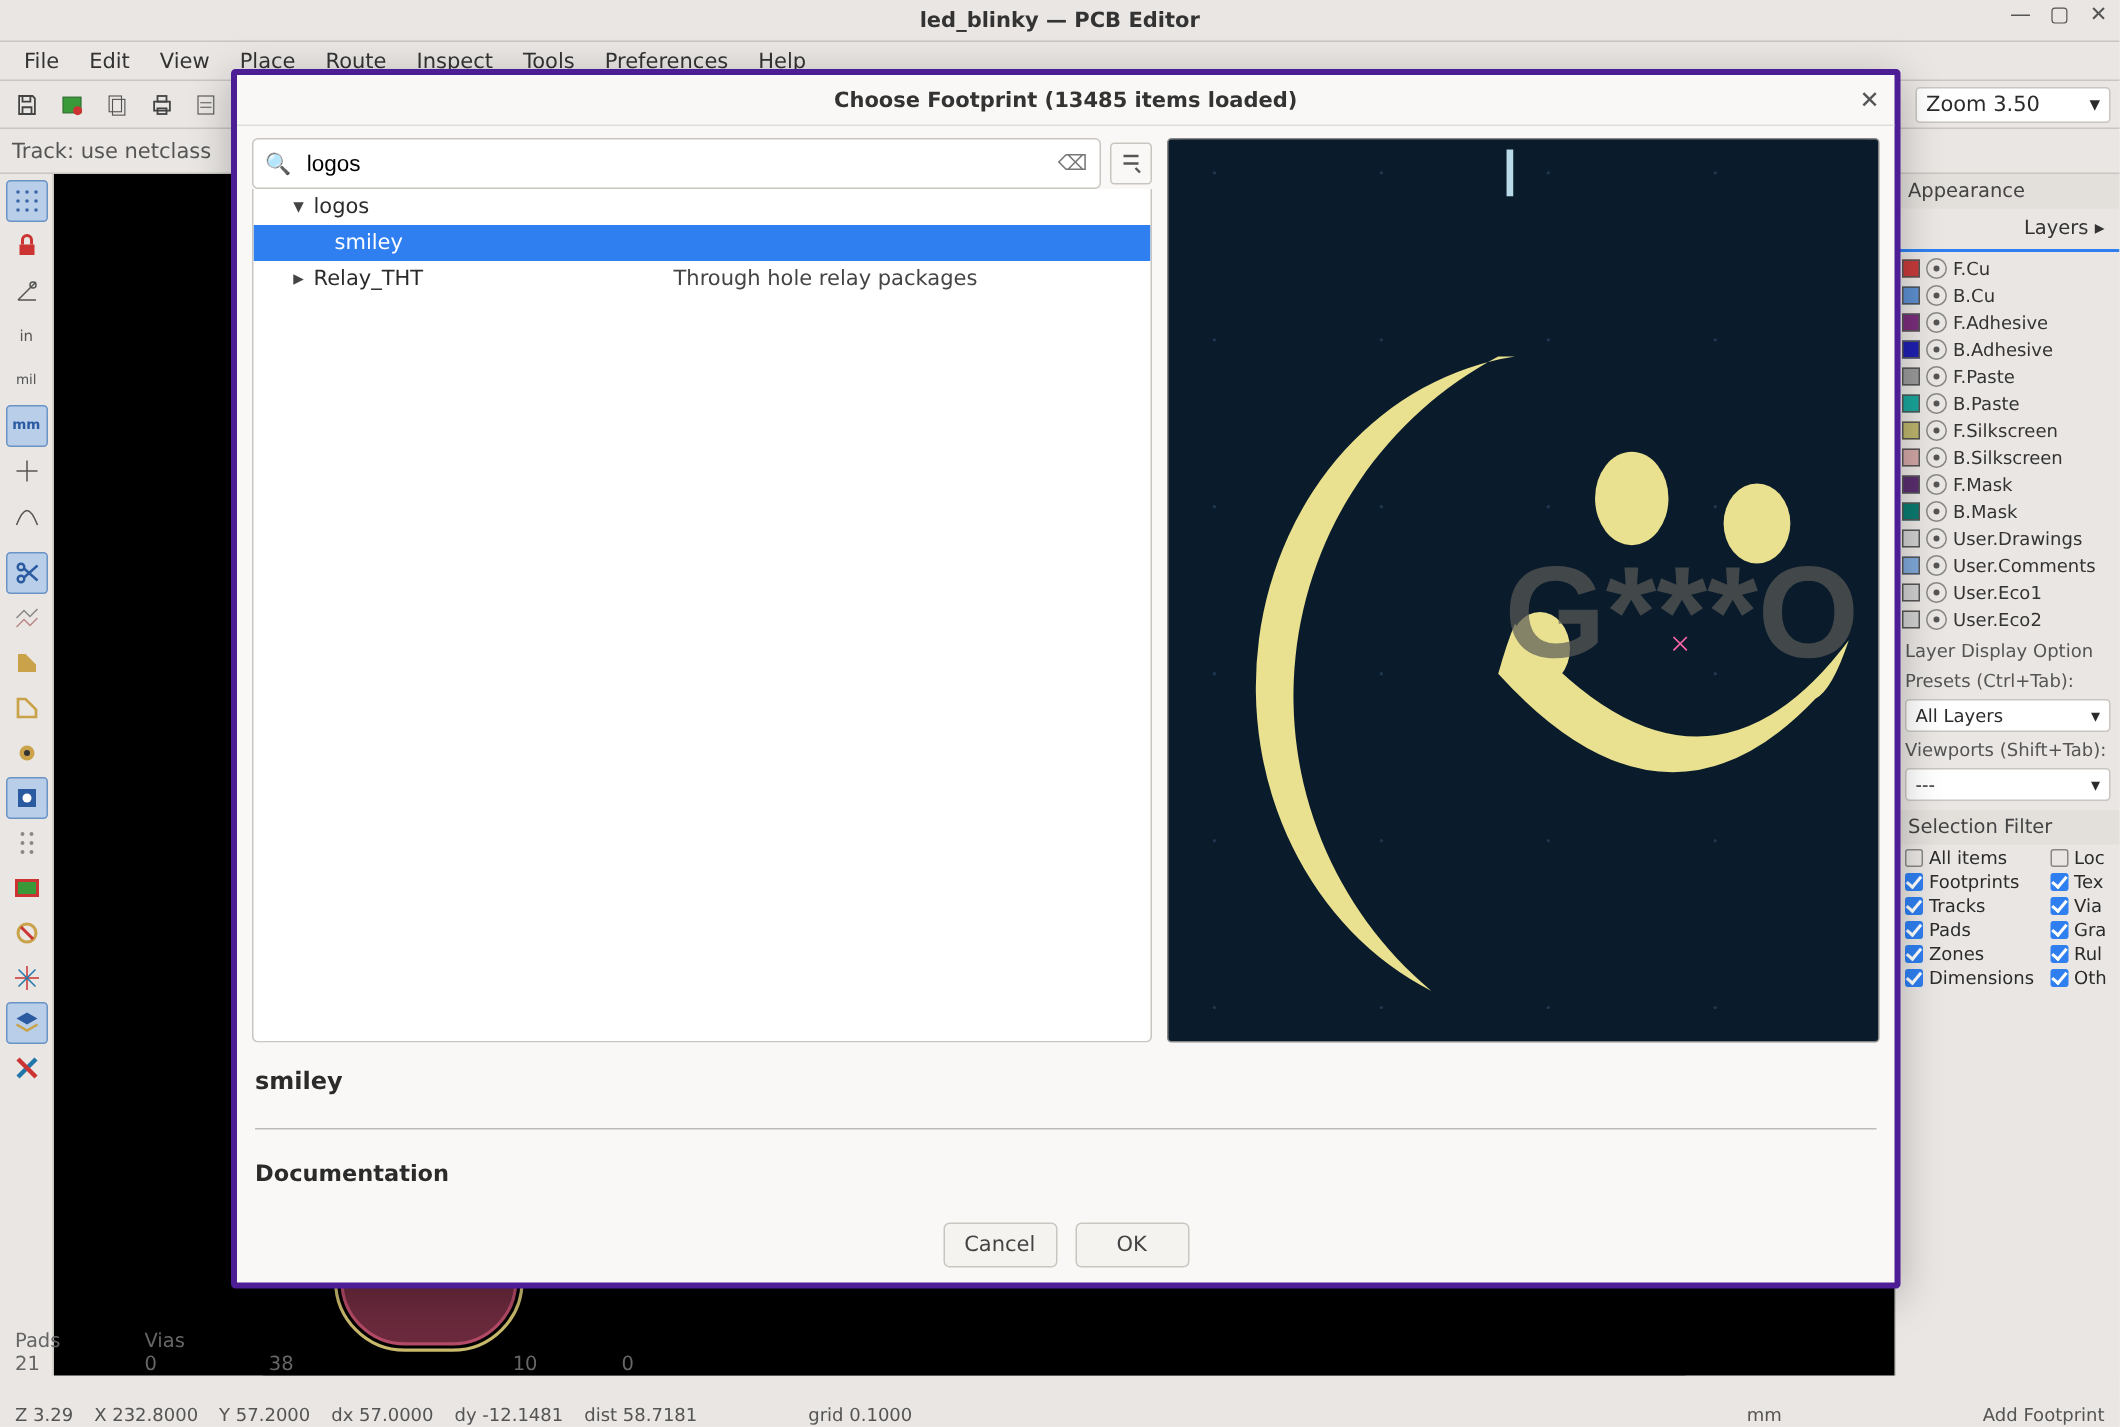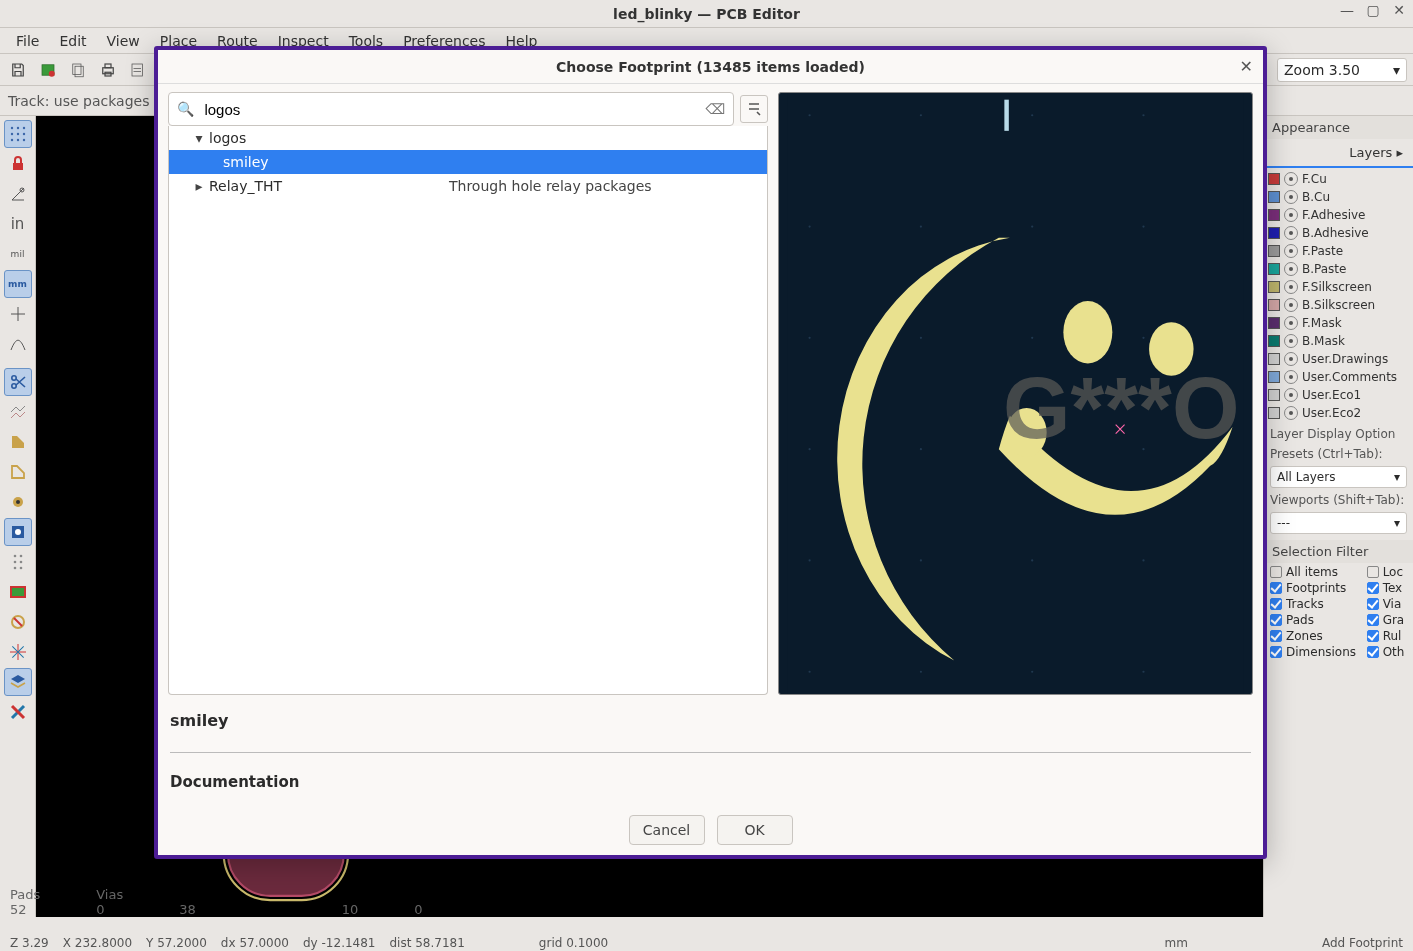--- a/index.html
+++ b/index.html
@@ -155,21 +155,21 @@
         </svg>
       </div>
     <div class="spacer"></div>
     <div class="zoomsel">
       <span>Zoom 3.50</span>
       <span>▾</span>
     </div>
   </div>
 
   <div class="toolbar2">
-    <span class="track-label">Track: use packages</span>
+    <span class="track-label">Track: use netclass</span>
   </div>
 
   <div class="content">
     <div class="left-toolbar">
       <div class="lbtn sel">
           <svg width="18" height="18">
             <g fill="#3a66a8">
               <circle cx="3" cy="3" r="1.2"></circle>
               <circle cx="9" cy="3" r="1.2"></circle>
               <circle cx="15" cy="3" r="1.2"></circle>
@@ -188,21 +188,21 @@
             <path d="M6 8V5a3 3 0 016 0v3" fill="none" stroke="#c33" stroke-width="2"></path>
           </svg>
         </div>
       <div class="lbtn">
           <svg width="18" height="18">
             <path d="M3 15L15 3M3 15h12" stroke="#555" fill="none"></path>
             <circle cx="13" cy="5" r="2" fill="none" stroke="#555"></circle>
           </svg>
         </div>
       <div class="lbtn">
-          <span style="font-size:15px;color:#555">in</span>
+          <span style="font-size:10px;color:#555">in</span>
         </div>
       <div class="lbtn">
           <span style="font-size:9px;color:#555">mil</span>
         </div>
       <div class="lbtn sel">
           <span style="font-size:9px;color:#2a5aa0;font-weight:600">mm</span>
         </div>
       <div class="lbtn">
           <svg width="18" height="18">
             <path d="M9 2v14M2 9h14" stroke="#555"></path>
@@ -462,21 +462,21 @@
     <span>dy -12.1481</span>
     <span class="dist">dist 58.7181</span>
     <span class="grid">grid 0.1000</span>
     <span class="mm">mm</span>
     <span class="addfp">Add Footprint</span>
   </div>
 
   <div style="position:absolute;left:10px;bottom:34px;display:flex;gap:56px;font-size:13px;color:#666;">
     <div>
         <div>Pads</div>
-        <div>52</div>
+        <div>21</div>
       </div>
     <div>
         <div>Vias</div>
         <div>0</div>
       </div>
     <div>
         <div>&nbsp;</div>
         <div>38</div>
       </div>
     <div style="margin-left:90px">

